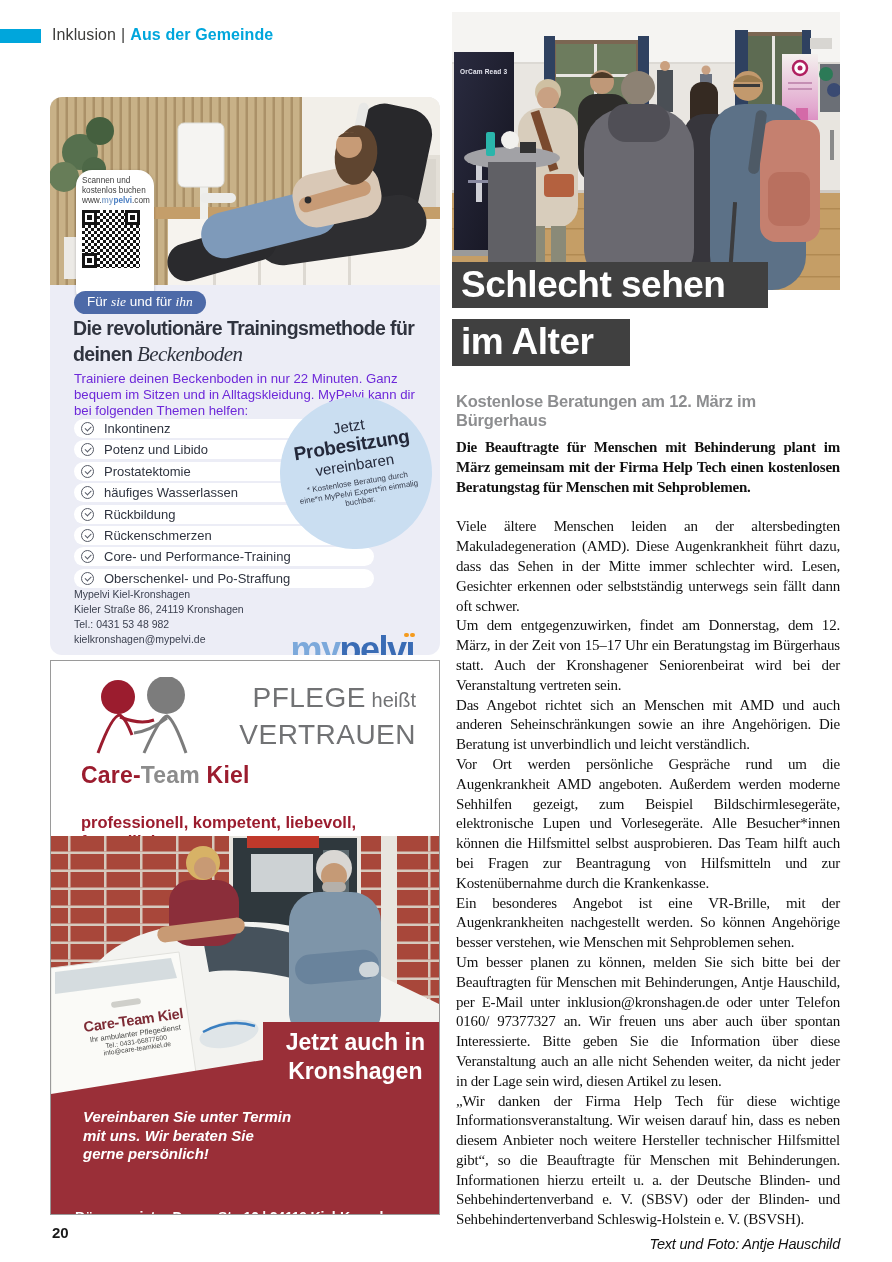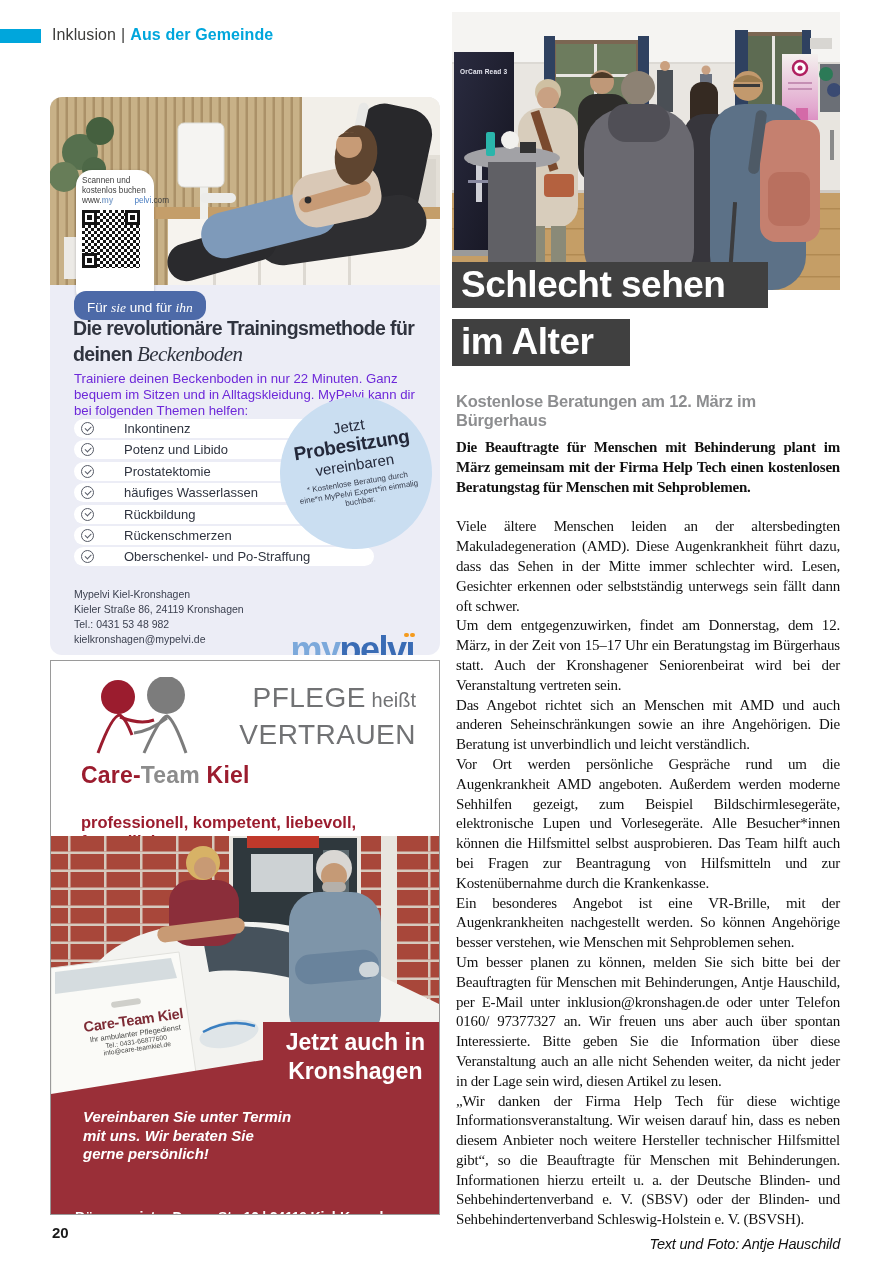--- a/index.html
+++ b/index.html
@@ -18,38 +18,38 @@
   .mp-card { position:absolute; left:50px; top:97px; width:390px; height:558px;
     background:#ecedf6; border-radius:12px; overflow:hidden; }
   .mp-photo { position:absolute; left:0; top:0; width:390px; height:188px; }
   .mp-photo svg { display:block; }
   .mp-qr-card { position:absolute; left:26px; top:73px; width:78px; height:136px;
     background:#fff; border-radius:16px; padding:6px; box-sizing:border-box;
     box-shadow:0 1px 3px rgba(0,0,0,.25); }
   .mp-qr-card .qline { font-size:8.2px; line-height:10px; color:#3c3c3c; }
   .mp-qr-card .qurl { font-size:8.2px; line-height:10px; color:#3c3c3c; }
   .mp-qr-card .qurl .u-my { color:#8aa9d0; font-weight:bold; }
-  .mp-qr-card .qurl .u-pelvi { color:#4a7ec2; font-weight:normal;padding-left:21px; }
+  .mp-qr-card .qurl .u-pelvi { color:#4a7ec2; font-weight:bold; }
   .qr { position:relative; width:58px; height:58px; margin-top:4px;
     background:repeating-conic-gradient(#151515 0% 25%, #ffffff 0% 50%) 0 0 / 6px 6px; }
   .qrf { position:absolute; width:15px; height:15px; border:3px solid #151515; background:#fff; box-sizing:border-box; }
   .qrf::after { content:""; position:absolute; left:2px; top:2px; width:5px; height:5px; background:#151515; }
   .qrf.tl { left:0; top:0; } .qrf.tr { right:0; top:0; } .qrf.bl { left:0; bottom:0; }
 
   .mp-badge { position:absolute; left:24px; top:194px; background:#4d6aa8; color:#fff;
-    border-radius:12px; padding:9px 13px 4px 13px; font-size:13.5px; }
+    border-radius:12px; padding:3px 13px 4px 13px; font-size:13.5px; }
   .mp-badge .it { font-family:"Liberation Serif", serif; font-style:italic; }
   .mp-heading { position:absolute; left:23px; top:218px; width:372px; font-size:19.5px;
     line-height:26px; color:#30343f; font-weight:bold; letter-spacing:-0.6px; }
   .mp-heading .bb { font-family:"Liberation Serif", serif; font-style:italic; font-weight:normal; font-size:21px; }
   .mp-intro { position:absolute; left:24px; top:274px; width:348px; font-size:13.2px;
     line-height:16px; color:#6d28d9; }
   .mp-list { position:absolute; left:24px; top:322px; width:300px; }
   .mp-row { height:19px; margin-bottom:2.4px; background:#ffffff; border-radius:10px;
-    display:flex; align-items:center; padding-left:7px;gap:20px; }
+    display:flex; align-items:center; padding-left:7px; }
   .mp-check { width:13px; height:13px; border:1.3px solid #565b67; border-radius:50%;
     margin-right:10px; position:relative; box-sizing:border-box; flex:0 0 auto; }
   .mp-check i { position:absolute; left:2.6px; top:2.8px; width:5px; height:2.6px;
     border-left:1.3px solid #565b67; border-bottom:1.3px solid #565b67; transform:rotate(-45deg); }
   .mp-row span.lbl { font-size:13px; color:#2f3440; white-space:nowrap; }
   .mp-cta { position:absolute; left:230px; top:300px; width:152px; height:152px; border-radius:50%;
     background:#cadef1; transform:rotate(-9deg); text-align:center; color:#23283a; z-index:2; }
   .mp-cta .c1 { margin-top:20px; font-size:15px; }
   .mp-cta .c2 { font-size:19px; font-weight:bold; letter-spacing:-0.3px; }
   .mp-cta .c3 { font-size:15px; }
@@ -206,20 +206,26 @@
         <span class="mp-check">
           <i></i>
         </span>
         <span class="lbl">Rückbildung</span>
       </div>
     <div class="mp-row">
         <span class="mp-check">
           <i></i>
         </span>
         <span class="lbl">Rückenschmerzen</span>
+      </div>
+    <div class="mp-row">
+        <span class="mp-check">
+          <i></i>
+        </span>
+        <span class="lbl">Core- und Performance-Training</span>
       </div>
     <div class="mp-row">
         <span class="mp-check">
           <i></i>
         </span>
         <span class="lbl">Oberschenkel- und Po-Straffung</span>
       </div>
   </div>
 
   <div class="mp-cta">

